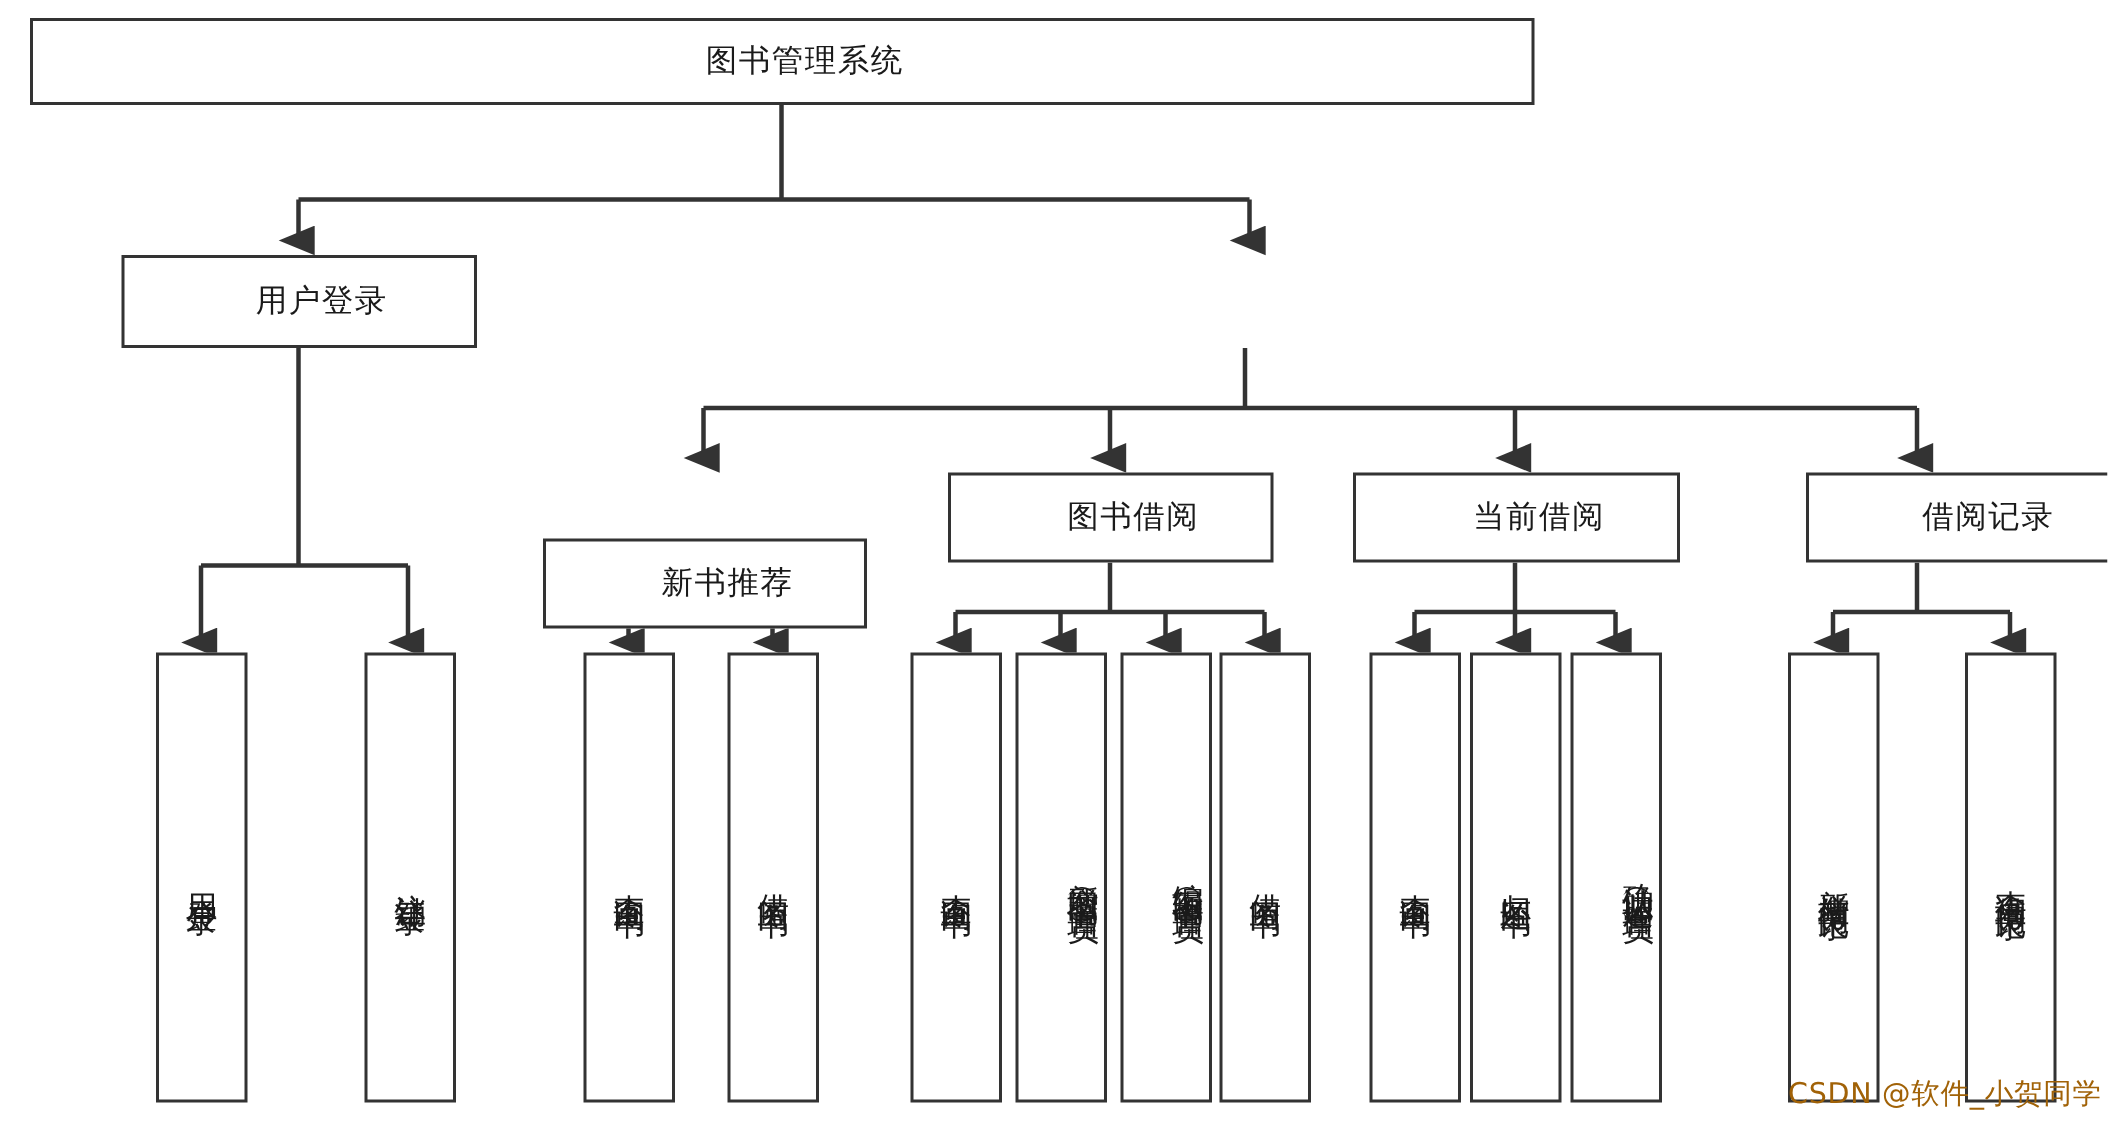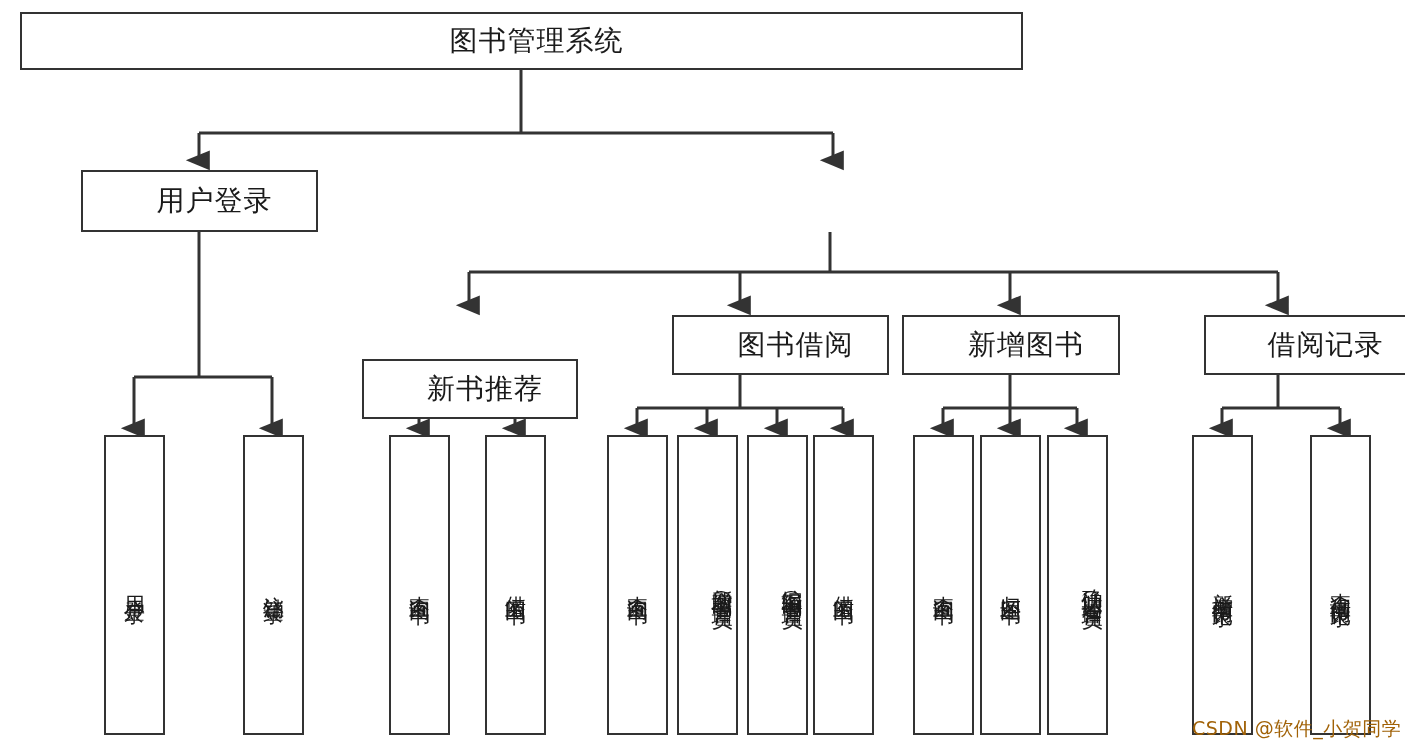--- a/index.html
+++ b/index.html
@@ -29,21 +29,21 @@
     position: absolute;
     box-sizing: border-box;
     border: 2.5px solid #333333;
     background: #ffffff;
     display: flex;
     align-items: center;
     justify-content: center;
     color: #1a1a1a;
   }
   .node.horiz {
-    font-size: 28px;
+    font-size: 21px;
     letter-spacing: 1px;
     line-height: 1.2;
     padding-left: 30px;
   }
   .node.vert {
     writing-mode: vertical-rl;
     text-orientation: upright;
     font-size: 21px;
     letter-spacing: 3px;
     padding-top: 6px;
@@ -131,26 +131,26 @@
 
   <div class="node horiz" style="left:81px; top:170px; width:237px; height:62px;">
     <span>用户登录</span>
   </div>
 
 
   <div class="node horiz" style="left:362px; top:315px; width:216px; height:60px;margin-top:44px;">
     <span>新书推荐</span>
   </div>
 
-  <div class="node horiz" style="left:632px; top:315px; width:217px; height:60px;margin-left:40px;">
+  <div class="node horiz" style="left:632px; top:315px; width:217px; height:60px;">
     <span>图书借阅</span>
   </div>
 
   <div class="node horiz" style="left:902px; top:315px; width:218px; height:60px;">
-    <span>新增图书</span>
+    <span>当前借阅</span>
   </div>
 
   <div class="node horiz" style="left:1204px; top:315px; width:213px; height:60px;">
     <span>借阅记录</span>
   </div>
 
   <div class="node vert mid-align" style="left:104px; top:435px; width:61px; height:300px;">
     <span class="vlabel">用户登录</span>
   </div>
 

